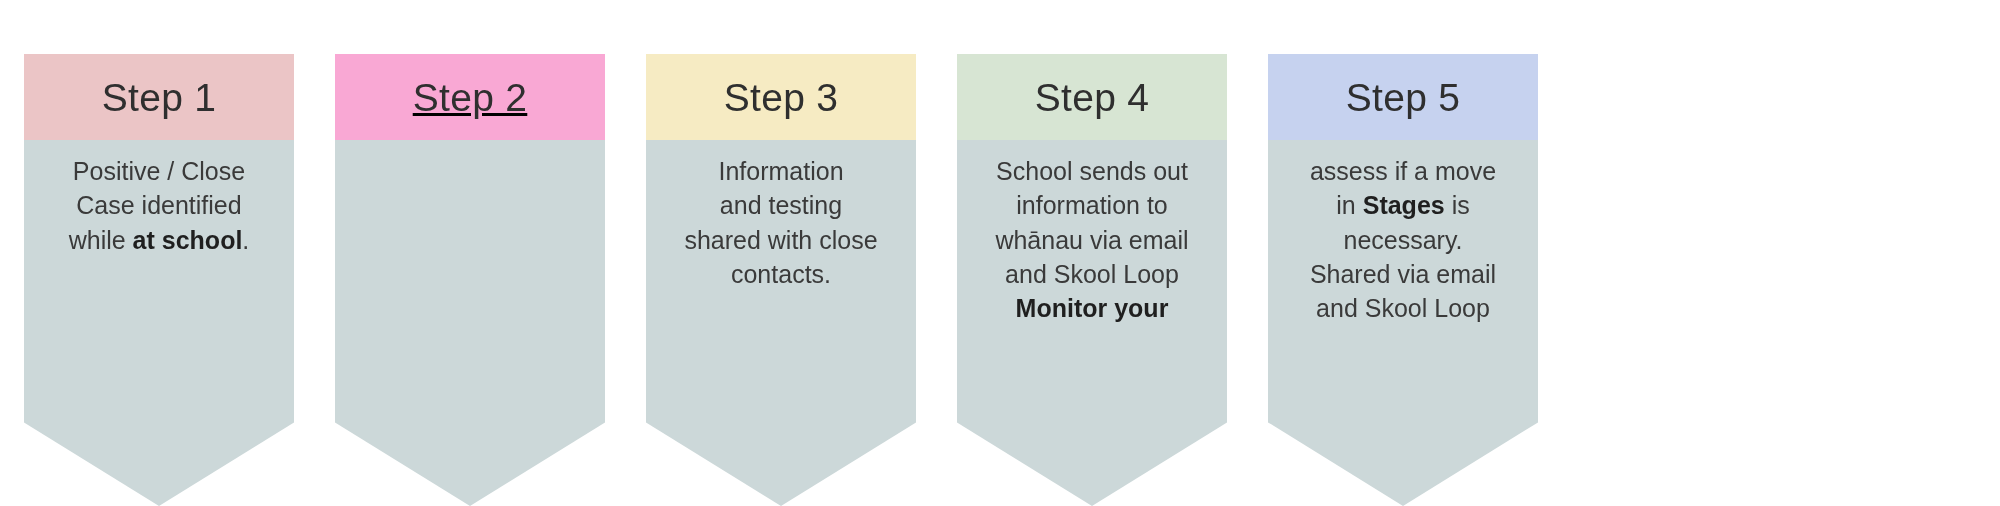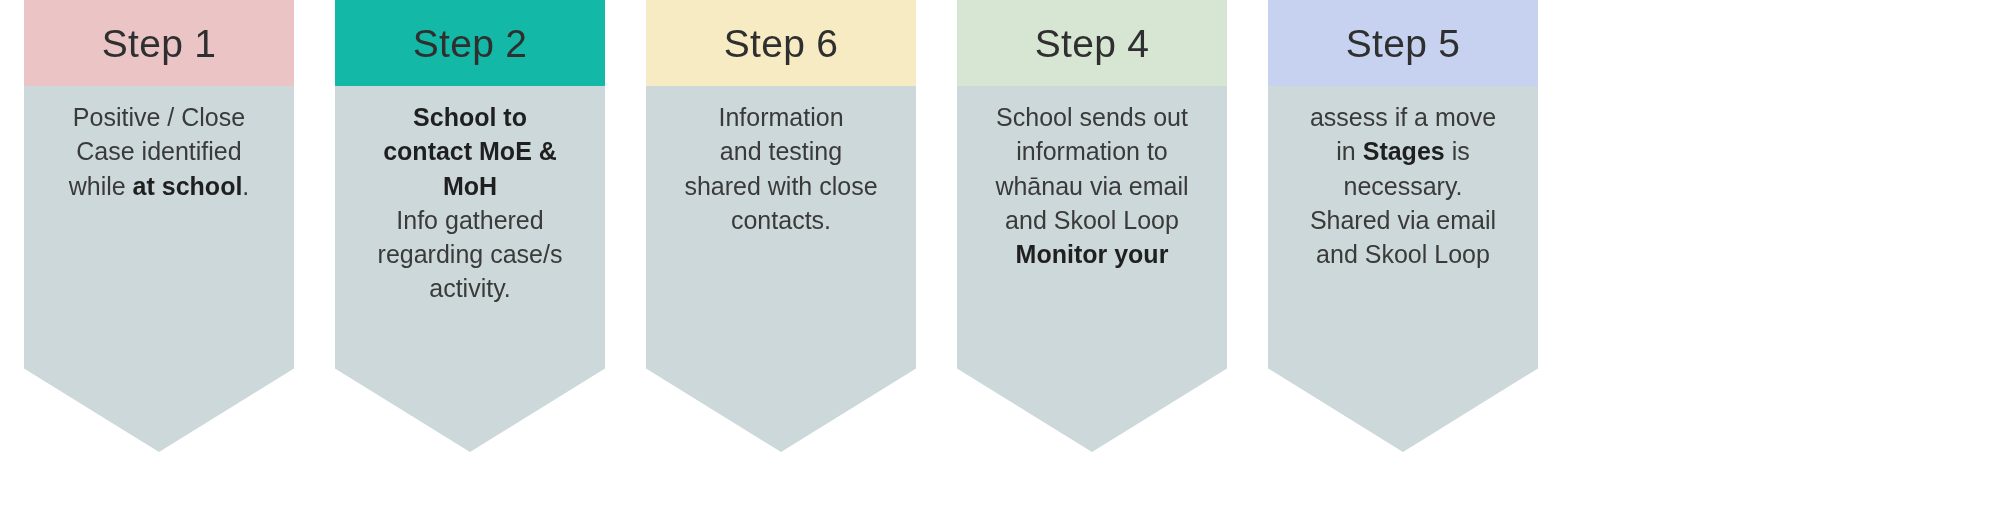--- a/index.html
+++ b/index.html
@@ -22,21 +22,21 @@
   }
 
   .steps-row {
     position: absolute;
     left: 0;
     top: 0;
     width: 2000px;
     height: 506px;
     display: flex;
     flex-direction: row;
-    align-items: flex-start;
+    align-items: flex-end;
     justify-content: flex-start;
     padding-left: 24px;
     box-sizing: border-box;
   }
 
   .step-card {
     position: relative;
     width: 270px;
     height: 452px;
     margin-right: 41px;
@@ -112,36 +112,28 @@
           <span class="card-header-label">Step 1</span>
         </div>
         <div class="card-text">
           <p><span>Positive / Close</span></p>
           <p><span>Case identified</span></p>
           <p><span>while </span><span class="b">at school</span><span>.</span></p>
         </div>
       </div>
       <div class="step-card">
         <div class="card-body" style="background: rgb(204, 216, 217);"></div>
-        <div class="card-header" style="background: #14b8a6;">
+        <div class="card-header" style="background: #f9a8d4; text-decoration: underline;">
           <span class="card-header-label">Step 2</span>
-        </div>
-        <div class="card-text">
-          <p><span class="b">School to</span></p>
-          <p><span class="b">contact MoE &amp;</span></p>
-          <p><span class="b">MoH</span></p>
-          <p><span>Info gathered</span></p>
-          <p><span>regarding case/s</span></p>
-          <p><span>activity.</span></p>
         </div>
       </div>
       <div class="step-card">
         <div class="card-body" style="background: rgb(204, 216, 217);"></div>
         <div class="card-header" style="background: rgb(246, 235, 195);">
-          <span class="card-header-label">Step 6</span>
+          <span class="card-header-label">Step 3</span>
         </div>
         <div class="card-text">
           <p><span>Information</span></p>
           <p><span>and testing</span></p>
           <p><span>shared with close</span></p>
           <p><span>contacts.</span></p>
         </div>
       </div>
       <div class="step-card">
         <div class="card-body" style="background: rgb(204, 216, 217);"></div>

